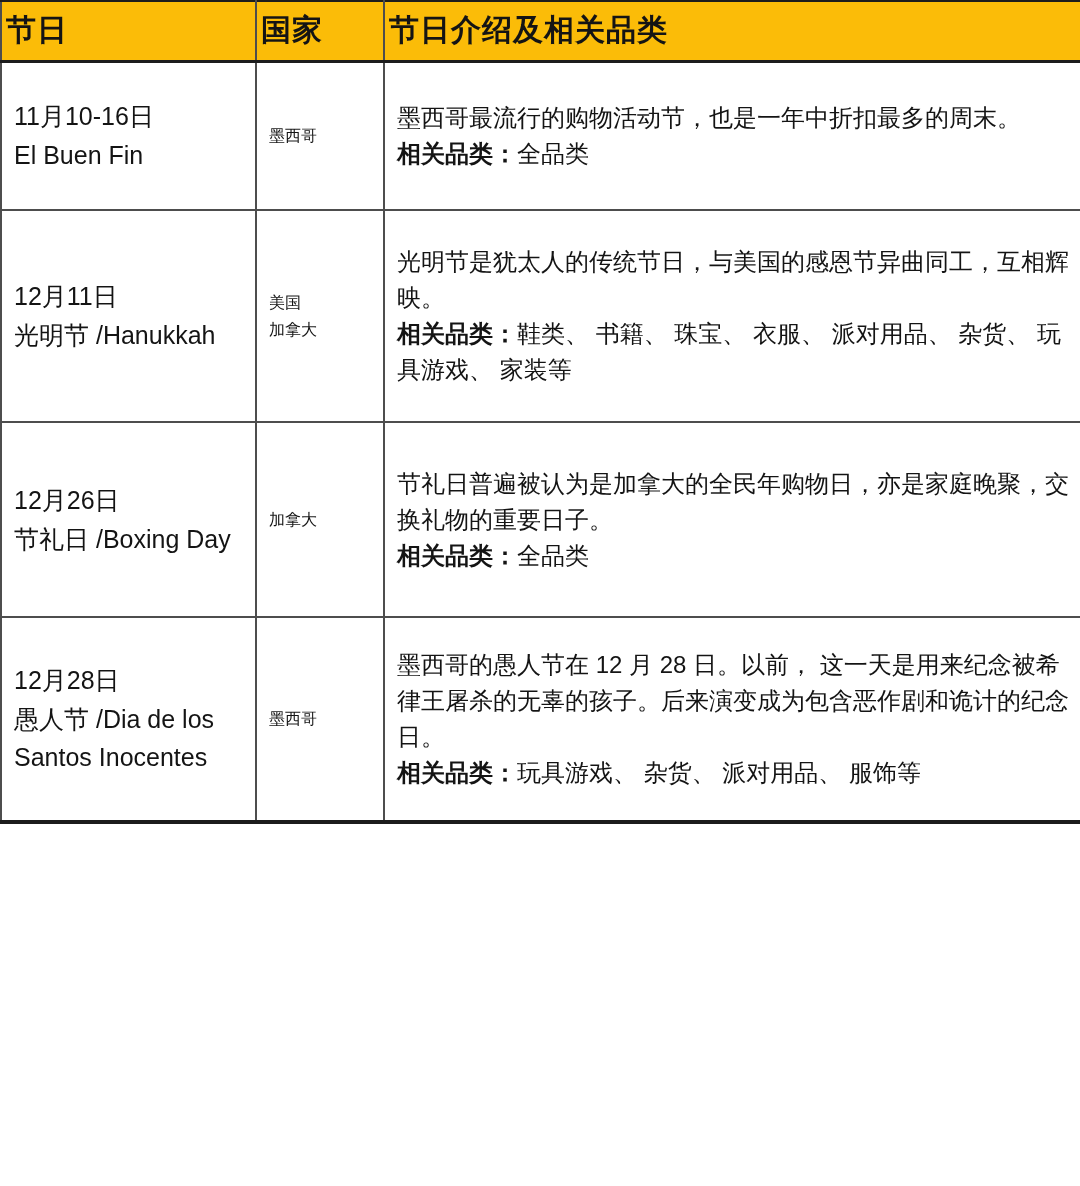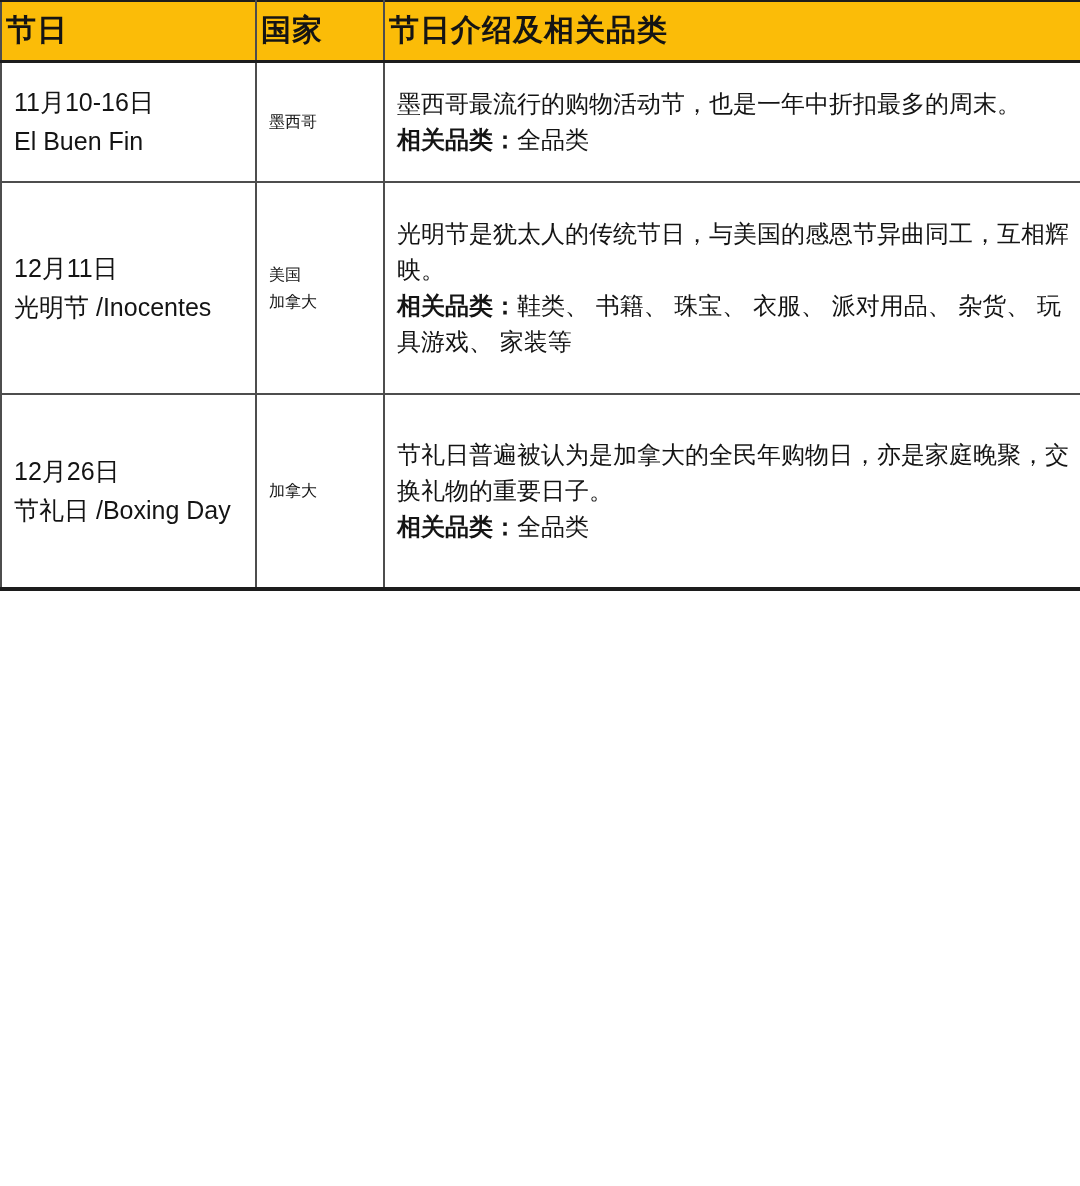--- a/index.html
+++ b/index.html
@@ -67,37 +67,37 @@
     <col class="col-desc">
   </colgroup>
   <thead>
     <tr data-name="header-row">
       <th data-name="header-holiday">节日</th>
       <th data-name="header-country">国家</th>
       <th data-name="header-description">节日介绍及相关品类</th>
     </tr>
   </thead>
   <tbody data-name="table-body">
-      <tr data-name="table-row" style="height: 121px;">
+      <tr data-name="table-row" style="height: 149px;">
         <td class="holiday-cell" data-name="holiday-cell">
           <div class="holiday-date" data-name="holiday-date">11月10-16日</div>
           <div class="holiday-name" data-name="holiday-name">El Buen Fin</div>
         </td>
         <td class="country-cell" data-name="country-cell">
           <div class="country-name" data-name="country-name">墨西哥</div>
         </td>
         <td class="desc-cell" data-name="description-cell">
           <div class="desc-text" data-name="holiday-description">墨西哥最流行的购物活动节，也是一年中折扣最多的周末。</div>
           <div class="related-line" data-name="related-categories"><span class="related-label" data-name="related-categories-label">相关品类：</span><span class="related-items" data-name="related-categories-list">全品类</span></div>
         </td>
       </tr>
       <tr data-name="table-row" style="height: 212px;">
         <td class="holiday-cell" data-name="holiday-cell">
           <div class="holiday-date" data-name="holiday-date">12月11日</div>
-          <div class="holiday-name" data-name="holiday-name">光明节 /Inocentes</div>
+          <div class="holiday-name" data-name="holiday-name">光明节 /Hanukkah</div>
         </td>
         <td class="country-cell" data-name="country-cell">
           <div class="country-name" data-name="country-name">美国</div>
           <div class="country-name" data-name="country-name">加拿大</div>
         </td>
         <td class="desc-cell" data-name="description-cell">
           <div class="desc-text" data-name="holiday-description">光明节是犹太人的传统节日，与美国的感恩节异曲同工，互相辉映。</div>
           <div class="related-line" data-name="related-categories"><span class="related-label" data-name="related-categories-label">相关品类：</span><span class="related-items" data-name="related-categories-list">鞋类、 书籍、 珠宝、 衣服、 派对用品、 杂货、 玩具游戏、 家装等</span></div>
         </td>
       </tr>
@@ -107,14 +107,27 @@
           <div class="holiday-name" data-name="holiday-name">节礼日 /Boxing Day</div>
         </td>
         <td class="country-cell" data-name="country-cell">
           <div class="country-name" data-name="country-name">加拿大</div>
         </td>
         <td class="desc-cell" data-name="description-cell">
           <div class="desc-text" data-name="holiday-description">节礼日普遍被认为是加拿大的全民年购物日，亦是家庭晚聚，交换礼物的重要日子。</div>
           <div class="related-line" data-name="related-categories"><span class="related-label" data-name="related-categories-label">相关品类：</span><span class="related-items" data-name="related-categories-list">全品类</span></div>
         </td>
       </tr>
+      <tr data-name="table-row" style="height: 205px;">
+        <td class="holiday-cell" data-name="holiday-cell">
+          <div class="holiday-date" data-name="holiday-date">12月28日</div>
+          <div class="holiday-name" data-name="holiday-name">愚人节 /Dia de los Santos Inocentes</div>
+        </td>
+        <td class="country-cell" data-name="country-cell">
+          <div class="country-name" data-name="country-name">墨西哥</div>
+        </td>
+        <td class="desc-cell" data-name="description-cell">
+          <div class="desc-text" data-name="holiday-description">墨西哥的愚人节在 12 月 28 日。以前， 这一天是用来纪念被希律王屠杀的无辜的孩子。后来演变成为包含恶作剧和诡计的纪念日。</div>
+          <div class="related-line" data-name="related-categories"><span class="related-label" data-name="related-categories-label">相关品类：</span><span class="related-items" data-name="related-categories-list">玩具游戏、 杂货、 派对用品、 服饰等</span></div>
+        </td>
+      </tr>
     </tbody>
 </table>
 
 </body></html>

